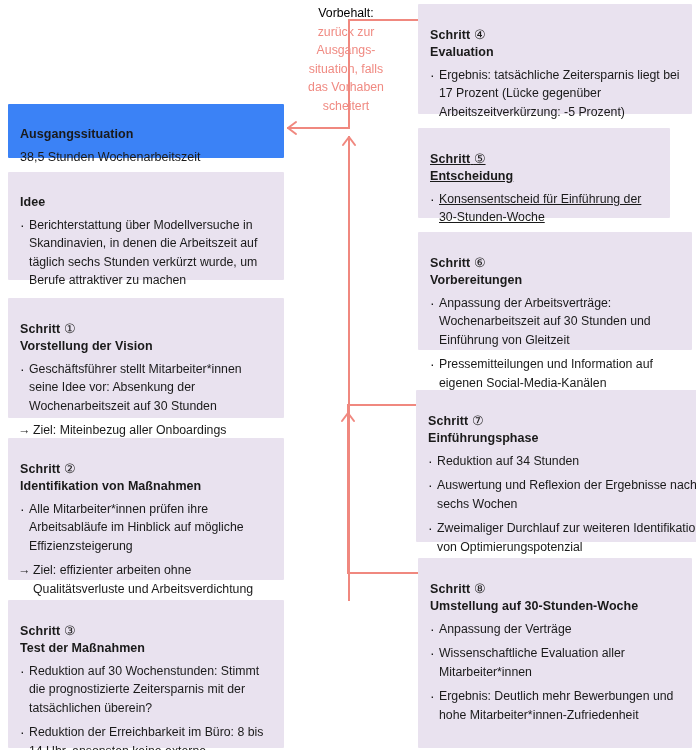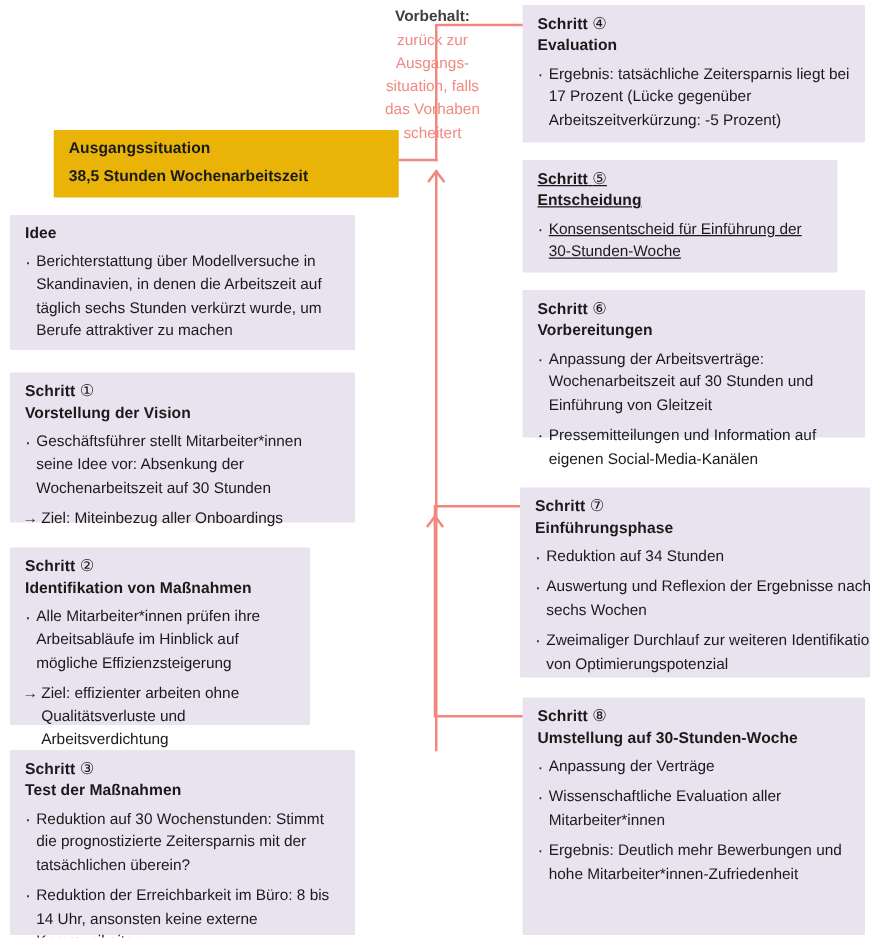--- a/index.html
+++ b/index.html
@@ -18,25 +18,25 @@
   #stage {
     position: absolute;
     left: 0; top: 0;
     width: 696px;
     height: 750px;
   }
 
   .card {
     position: absolute;
     box-sizing: border-box;
-    padding: 6px 12px 12px 12px;
+    padding: 22px 12px 12px 12px;
     border-radius: 1px;
   }
   .card.lav { background: #e9e2ef; }
-  .card.peach { background: #eab308; margin-left: 35px; }
+  .card.peach { background: #3b82f6; }
 
   .step-label {
     font-size: 12.5px;
     font-weight: bold;
     line-height: 17px;
     letter-spacing: 0.1px;
     white-space: nowrap;
   }
   .step-label .num {
     font-size: 13px;
@@ -47,21 +47,20 @@
     font-size: 12.5px;
     font-weight: bold;
     line-height: 17px;
     letter-spacing: 0.05px;
     margin-bottom: 5px;
   }
   .card-sub {
     font-size: 12.5px;
     line-height: 19px;
     margin-top: 2px;
-    font-weight: bold;
   }
 
   ul.bullets {
     list-style: none;
     margin: 0;
     padding: 0;
   }
   ul.bullets li {
     font-size: 12.3px;
     line-height: 18.4px;
@@ -93,22 +92,22 @@
     position: absolute;
     left: 292px;
     top: 4px;
     width: 108px;
     text-align: center;
     color: #f08a82;
     font-size: 12.3px;
     line-height: 18.6px;
   }
   #vorbehalt .vb-head {
-    font-weight: bold;
-    color: #404040;
+    font-weight: normal;
+    color: #000000;
   }
 
   svg#wires {
     position: absolute;
     left: 0; top: 0;
     width: 696px;
     height: 750px;
     overflow: visible;
     pointer-events: none;
   }
@@ -161,21 +160,21 @@
 
   <div class="card lav" style="left:8px; top:298px; width:276px; height:120px;">
     <div class="step-label"><span>Schritt</span> <span class="num">①</span></div>
     <div class="card-title">Vorstellung der Vision</div>
     <ul class="bullets">
       <li class="dot">Geschäftsführer stellt Mitarbeiter*innen seine Idee vor: Absenkung der Wochenarbeitszeit auf 30 Stunden</li>
       <li class="arrow">Ziel: Miteinbezug aller Onboardings</li>
     </ul>
   </div>
 
-  <div class="card lav" style="left:8px; top:438px; width:240px; height:142px;">
+  <div class="card lav" style="left:8px; top:438px; width:276px; height:142px;">
     <div class="step-label"><span>Schritt</span> <span class="num">②</span></div>
     <div class="card-title">Identifikation von Maßnahmen</div>
     <ul class="bullets">
       <li class="dot">Alle Mitarbeiter*innen prüfen ihre Arbeitsabläufe im Hinblick auf mögliche Effizienzsteigerung</li>
       <li class="arrow">Ziel: effizienter arbeiten ohne Qualitätsverluste und Arbeitsverdichtung</li>
     </ul>
   </div>
 
   <div class="card lav" style="left:8px; top:600px; width:276px; height:148px;">
     <div class="step-label"><span>Schritt</span> <span class="num">③</span></div>

